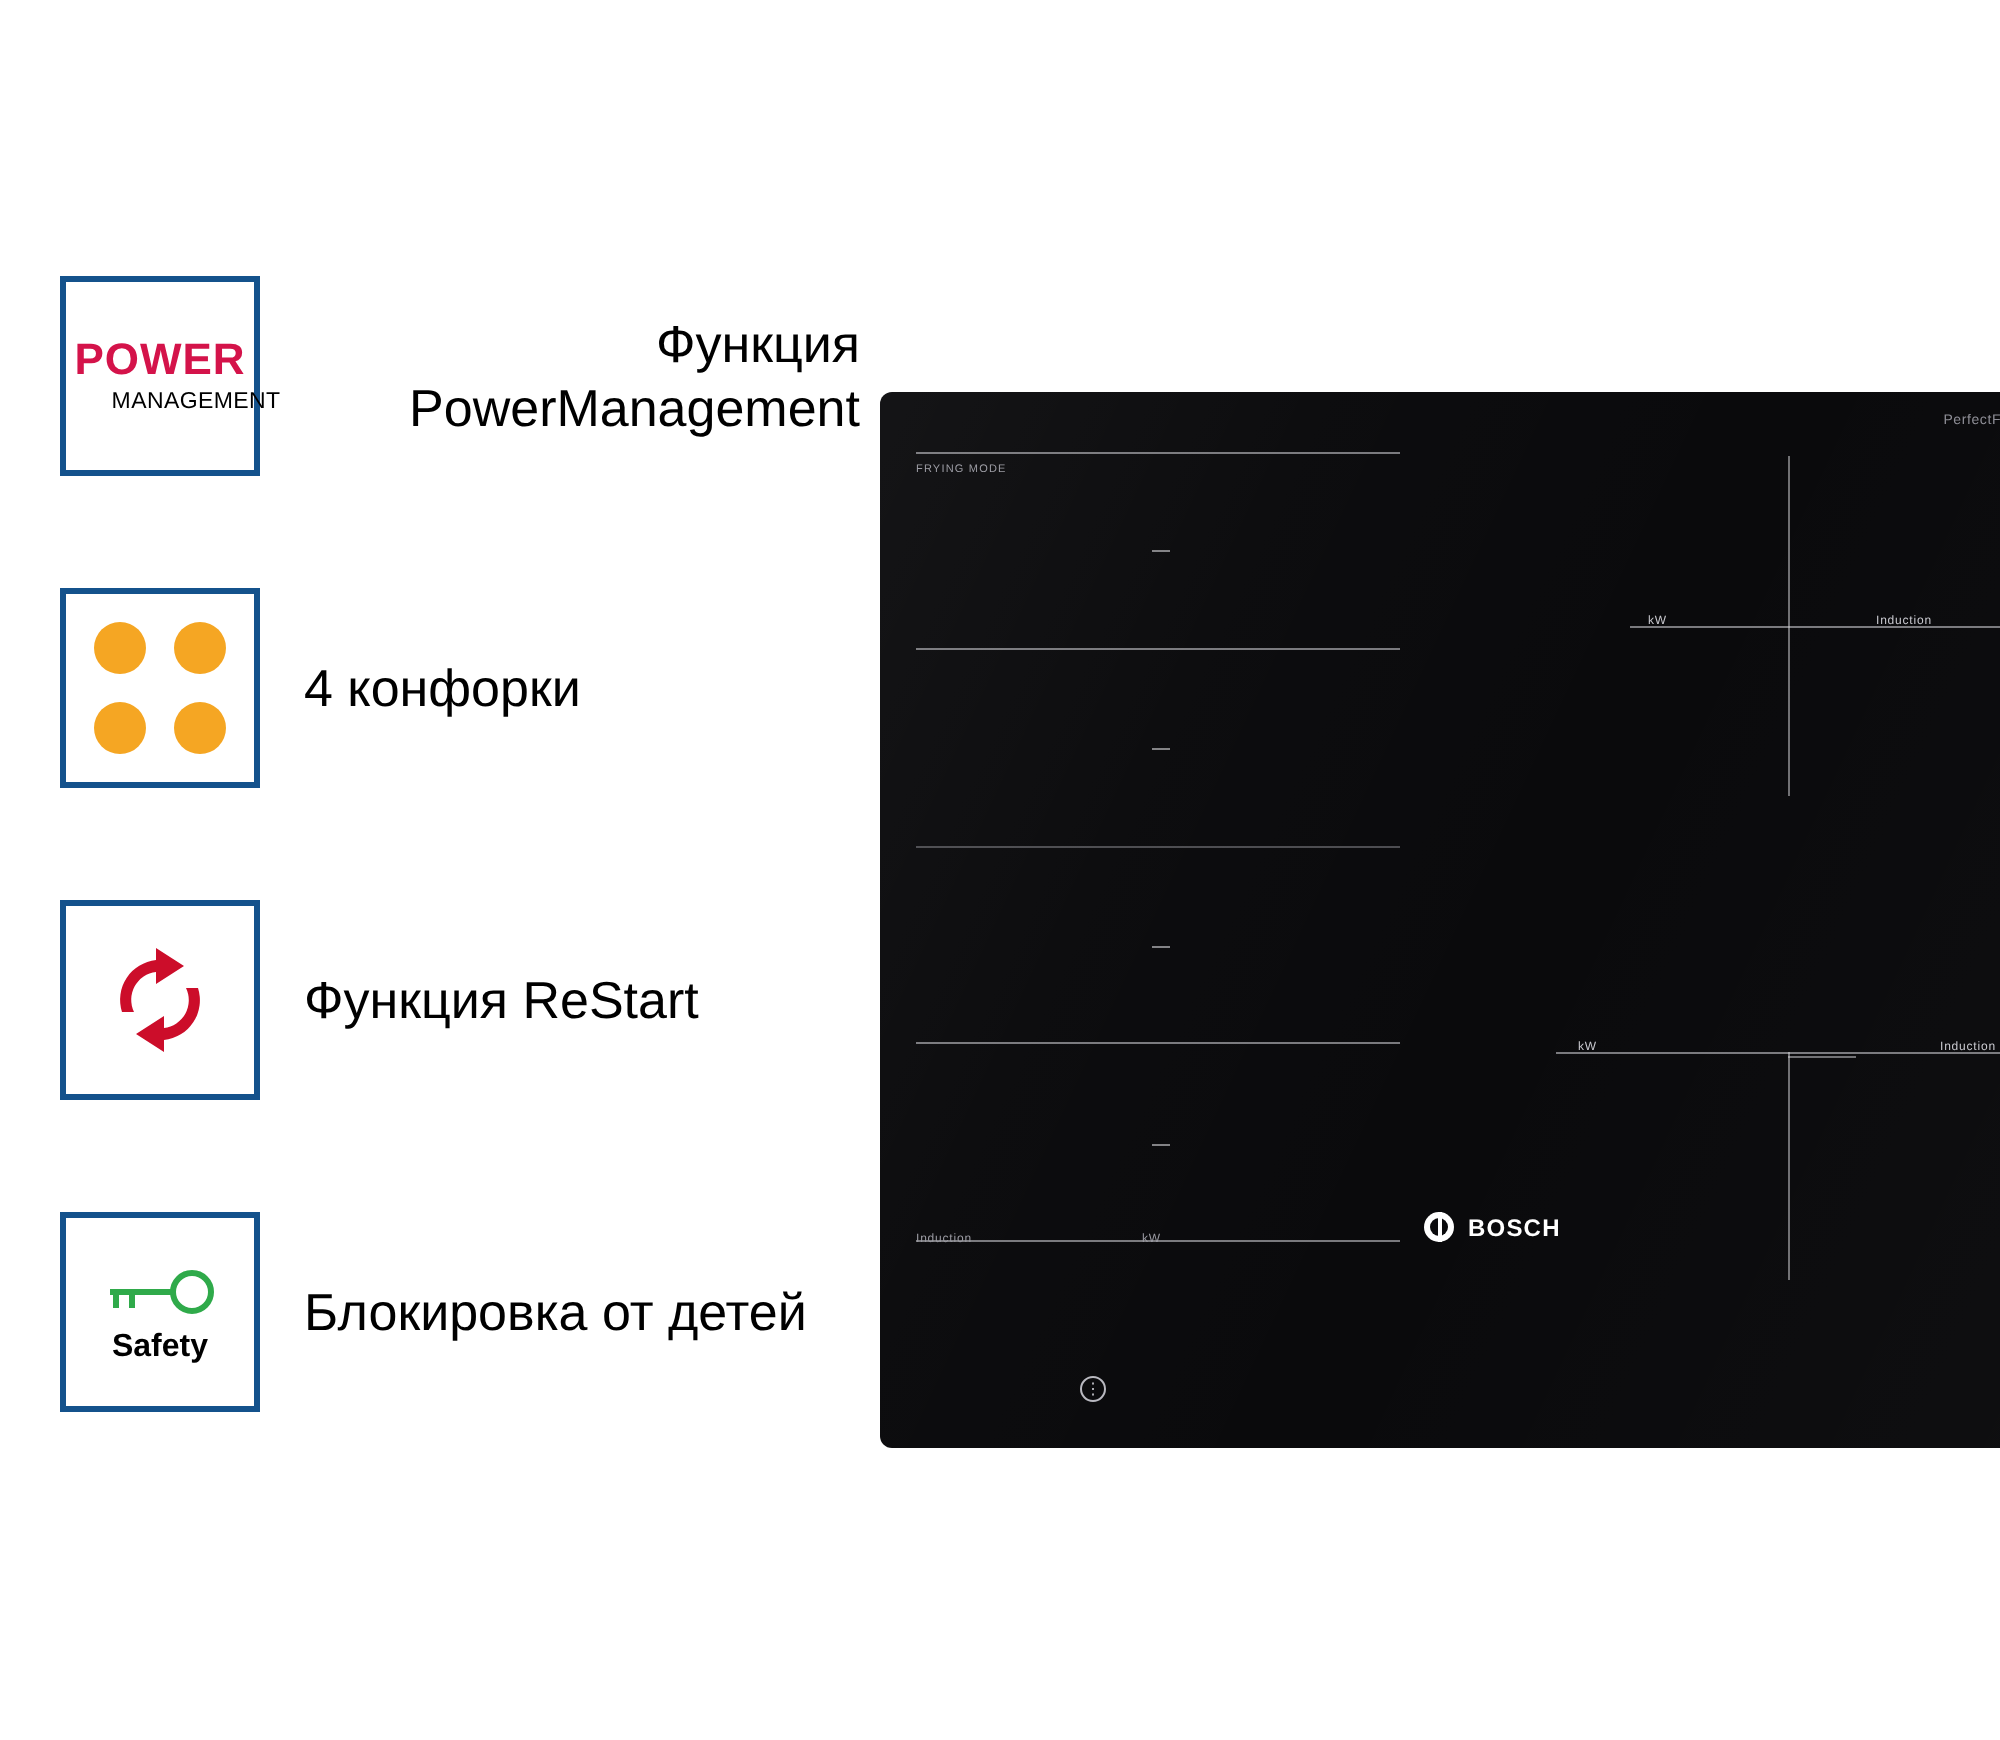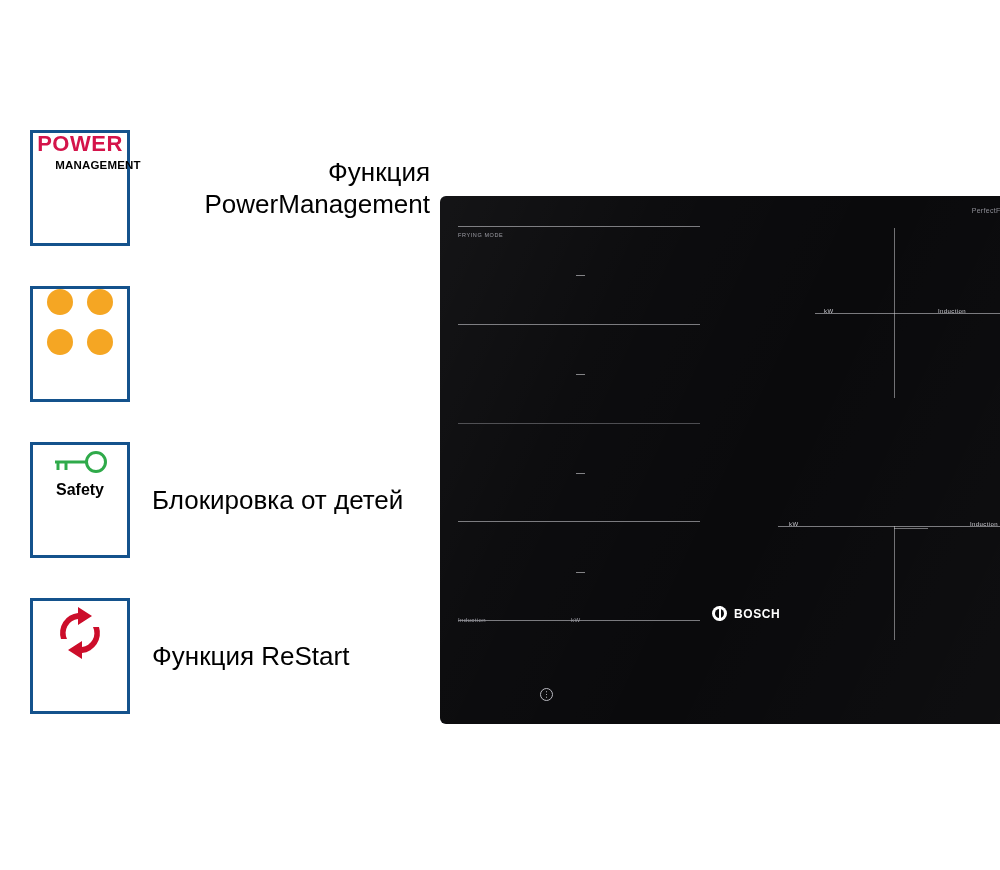--- a/index.html
+++ b/index.html
@@ -26,30 +26,30 @@
   .feature-row {
     display: flex;
     align-items: center;
     height: 100px;
     margin-bottom: 56px;
   }
   .feature-row:last-child { margin-bottom: 0; }
 
   .icon-box {
     width: 100px;
-    height: 116px;
+    height: 100px;
     box-sizing: border-box;
     border: 3px solid #14528c;
     background: #ffffff;
     flex: 0 0 100px;
     position: relative;
     display: flex;
     flex-direction: column;
     align-items: center;
-    justify-content: flex-start;
+    justify-content: center;
   }
   .feature-label {
     margin-left: 22px;
     font-size: 26px;
     line-height: 1.25;
     color: #000;
     max-width: 290px;
     text-align: right;
   }
 
@@ -57,21 +57,21 @@
   .pm-top {
     color: #d4134a;
     font-size: 22px;
     font-weight: bold;
     letter-spacing: 0.5px;
     line-height: 1;
   }
   .pm-bottom {
     color: #000;
     font-size: 11.5px;
-    font-weight: bold;
+    font-weight: normal;
     letter-spacing: 0.2px;
     margin-top: 5px;
     line-height: 1;
     margin-left: 36px;
   }
 
   
   .burners {
     display: grid;
     grid-template-columns: 26px 26px;
@@ -248,49 +248,50 @@
 
   <div class="feature-row">
     <div class="icon-box">
       <div class="burners">
         <div class="burner"></div>
         <div class="burner"></div>
         <div class="burner"></div>
         <div class="burner"></div>
       </div>
     </div>
+    <div class="feature-label">4 конфорки</div>
+  </div>
+
+  <div class="feature-row">
+    <div class="icon-box">
+      <div class="restart-wrap">
+        <svg width="64" height="64" viewBox="0 0 64 64">
+          <path d="M13 38 A20 20 0 0 1 30 12 L30 6 L44 15 L30 24 L30 18 A14 14 0 0 0 19 38 Z" fill="#cc0d2a"></path>
+          <path d="M51 26 A20 20 0 0 1 34 52 L34 58 L20 49 L34 40 L34 46 A14 14 0 0 0 45 26 Z" fill="#cc0d2a"></path>
+        </svg>
+      </div>
+    </div>
+    <div class="feature-label">Функция ReStart</div>
   </div>
 
   <div class="feature-row">
     <div class="icon-box">
       <div class="key-wrap">
         <svg width="62" height="26" viewBox="0 0 62 26">
           <circle cx="47" cy="13" r="9.5" fill="none" stroke="#2faa4a" stroke-width="3"></circle>
           <line x1="6" y1="13" x2="37" y2="13" stroke="#2faa4a" stroke-width="3"></line>
           <line x1="9" y1="13" x2="9" y2="21" stroke="#2faa4a" stroke-width="3"></line>
           <line x1="17" y1="13" x2="17" y2="21" stroke="#2faa4a" stroke-width="3"></line>
         </svg>
       </div>
       <div class="safety-text">Safety</div>
     </div>
     <div class="feature-label">Блокировка от детей</div>
   </div>
 
-  <div class="feature-row">
-    <div class="icon-box">
-      <div class="restart-wrap">
-        <svg width="64" height="64" viewBox="0 0 64 64">
-          <path d="M13 38 A20 20 0 0 1 30 12 L30 6 L44 15 L30 24 L30 18 A14 14 0 0 0 19 38 Z" fill="#cc0d2a"></path>
-          <path d="M51 26 A20 20 0 0 1 34 52 L34 58 L20 49 L34 40 L34 46 A14 14 0 0 0 45 26 Z" fill="#cc0d2a"></path>
-        </svg>
-      </div>
-    </div>
-    <div class="feature-label">Функция ReStart</div>
-  </div>
-
 </div>
 
 <div class="cooktop">
 
   <div class="panel-mark">FRYING MODE</div>
   <div class="corner-mark">PerfectFry</div>
 
   <div class="zone-line" style="left:18px; top:30px; width:242px;"></div>
   <div class="zone-line" style="left:18px; top:128px; width:242px;"></div>
   <div class="zone-line faint" style="left:18px; top:227px; width:242px;"></div>

